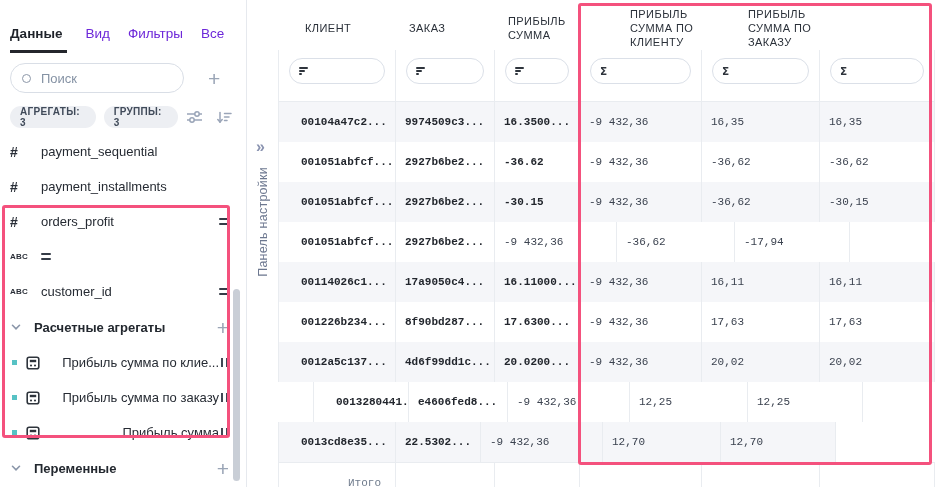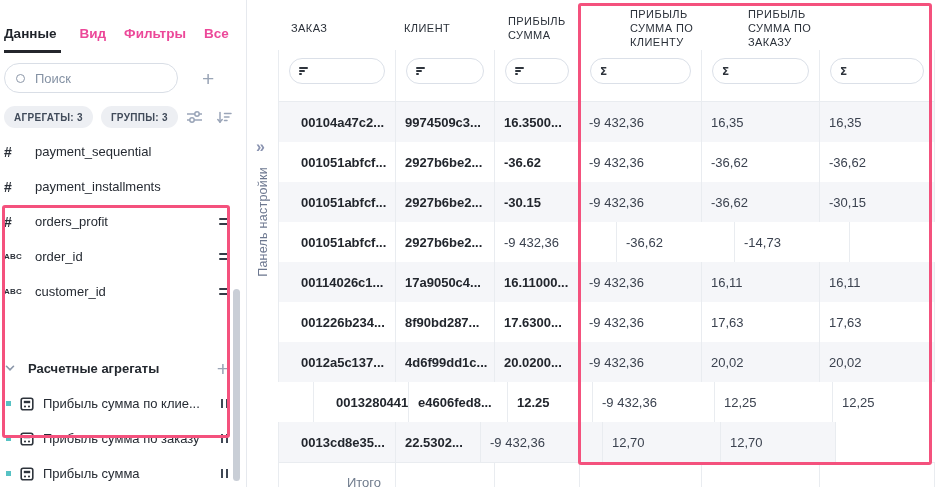--- a/index.html
+++ b/index.html
@@ -6,23 +6,23 @@
   *{ box-sizing:border-box; }
   html,body{ margin:0; padding:0; }
   body{
     width:935px; height:487px; overflow:hidden; position:relative;
     background:#fff; color:var(--dark);
     font-family:"Liberation Sans","DejaVu Sans",sans-serif;
   }
   .app{ display:flex; width:935px; height:487px; }
 
   
-  .sidebar{ width:247px; flex:none; position:relative; border-right:1px solid #e6e9ee; padding-left:4px; }
+  .sidebar{ width:247px; flex:none; position:relative; border-right:1px solid #e6e9ee; padding-left:10px; }
   .tabs{ display:flex; gap:18px; margin-top:26px; font-size:13.5px; }
-  .tab{ color:#ec4899; font-weight:700; padding-bottom:9px; cursor:pointer; white-space:nowrap; }
+  .tab{ color:#6d28d9; font-weight:400; padding-bottom:9px; cursor:pointer; white-space:nowrap; }
   .tab.active{ color:#1f232a; font-weight:700; border-bottom:3px solid #24262c; padding-right:5px; }
   .search-row{ display:flex; align-items:center; margin-top:10px; }
   .search-box{ width:174px; height:30px; border:1px solid #d9dee6; border-radius:16px;
     display:flex; align-items:center; padding:0 11px; background:#fff; }
   .search-circle{ width:9px; height:9px; border:1.5px solid #8d98a9; border-radius:50%; flex:none; }
   .search-input{ border:none; outline:none; flex:1; margin-left:8px; font-size:13px; color:var(--dark);
     font-family:inherit; background:transparent; min-width:0; }
   .search-input::placeholder{ color:#8592a4; }
   .plus-btn{ margin-left:24px; color:#9aa5b6; font-size:21px; line-height:1; cursor:pointer; user-select:none; }
   .badges-row{ display:flex; align-items:center; margin-top:13px; padding-right:14px; }
@@ -31,25 +31,25 @@
   .toolbar-icons{ margin-left:auto; display:flex; gap:13px; align-items:center; }
   .toolbar-icons svg{ display:block; cursor:pointer; }
 
   .list{ margin-top:6px; }
   .frow{ height:35px; display:flex; align-items:center; padding-right:17px; cursor:pointer; }
   .ficon{ width:31px; flex:none; font-weight:700; font-size:14px; color:#2a2f38; }
   .ficon.abc{ font-size:8px; font-weight:800; letter-spacing:.2px; }
   .fname{ font-size:13px; color:#262b33; flex:1; white-space:nowrap; overflow:hidden; text-overflow:ellipsis; }
   .eq{ display:block; flex:none; cursor:pointer; }
   .eq i{ display:block; width:10px; height:2px; background:#343b46; border-radius:1px; margin:3px 0; }
-  .shead{ height:36px; display:flex; align-items:center; padding-right:17px;margin-top:41px; }
+  .shead{ height:36px; display:flex; align-items:center; padding-right:17px; }
   .chev{ width:24px; flex:none; display:flex; align-items:center; }
   .stitle{ font-weight:700; font-size:13px; color:#23282f; flex:1; }
   .shead .plus-btn{ margin-left:0; }
-  .arow{ height:35px; display:flex; align-items:center; padding-right:17px; cursor:pointer; }
+  .arow{ height:35px; display:flex; align-items:center; padding-right:17px; cursor:pointer;text-align:right; }
   .agg-bullet{ width:5px; height:5px; background:var(--teal); margin:0 9px 0 2px; flex:none; }
   .calc{ width:23px; flex:none; display:flex; align-items:center; }
   .pause{ flex:none; display:flex; cursor:pointer; }
   .pause i{ display:block; width:2px; height:9px; background:#3f4754; margin:0 1.5px; }
   .scroll-thumb{ position:absolute; width:7px; border-radius:4px; background:#c9ced6; left:233px; top:289px; height:192px; cursor:pointer; }
 
   
   .strip{ width:31px; flex:none; position:relative; }
   .strip-chev{ position:absolute; top:139px; left:9px; color:#8a93b0; font-size:16px; font-weight:700; cursor:pointer; line-height:1; }
   .strip-label{ position:absolute; top:167px; left:9px; writing-mode:vertical-rl; transform:rotate(180deg);
@@ -62,22 +62,22 @@
     font-size:11px; font-weight:500; color:#2a3039; letter-spacing:.04em; line-height:14px; cursor:pointer; }
   .th.c0{ padding-left:27px; }
   .tf{ height:42px; display:flex; align-items:center; padding:0 10px; border-right:1px solid var(--border); }
   .bl{ border-left:1px solid var(--border); }
   .filter-box{ flex:1; height:26px; border:1px solid #dbe0e8; border-radius:13px; background:#fff;
     display:flex; align-items:center; padding-left:9px; cursor:text; min-width:0; }
   .funnel i{ display:block; height:1.6px; background:#2e343c; margin:1.6px 0; border-radius:1px; }
   .funnel i:nth-child(1){ width:9px; } .funnel i:nth-child(2){ width:6px; } .funnel i:nth-child(3){ width:3px; }
   .sigma{ font-size:10.5px; font-weight:700; color:#2e343c; line-height:1; font-family:"DejaVu Sans",sans-serif; }
   .sp{ height:10px; border-right:1px solid var(--border); border-bottom:1px solid var(--border); }
-  .td{ height:40px; display:flex; align-items:center; font-size:13px; padding:0 8px 0 9px;
-    border-right:1px solid var(--border); color:#3b424f; white-space:nowrap; overflow:hidden; }
+  .td{ height:40px; display:flex; align-items:center; font-size:11px; padding:0 8px 0 9px;
+    border-right:1px solid var(--border); color:#3b424f; white-space:nowrap; overflow:hidden;font-family:Liberation Mono, monospace; }
   .td.c0{ padding-left:22px; }
   .td.strong{ font-weight:700; color:#22262d; }
   .drow.shade .td{ background:#f5f6f9; }
   .total-row .td{ border-top:1px solid var(--border); background:#fff; height:40px; }
   .total-cell{ justify-content:flex-end; padding-right:14px; color:#6f7b8c; font-weight:400; }
 
   
   .hl-box{ position:absolute; border:3px solid var(--hl); border-radius:3px; pointer-events:none; z-index:6; }
   #hl-fields{ left:2px; top:205px; width:228px; height:233px; }
   #hl-cols{ left:578px; top:3px; width:354px; height:462px; }
@@ -142,21 +142,20 @@
         <div class="frow">
           <div class="ficon">#</div>
           <div class="fname">orders_profit</div>
           <div class="eq">
             <i></i>
             <i></i>
           </div>
         </div>
         <div class="frow">
           <div class="ficon abc">ABC</div>
-          <div class="fname">order_id</div>
           <div class="eq">
             <i></i>
             <i></i>
           </div>
         </div>
         <div class="frow">
           <div class="ficon abc">ABC</div>
           <div class="fname">customer_id</div>
           <div class="eq">
             <i></i>
@@ -234,22 +233,22 @@
     <div class="scroll-thumb"></div>
   </div>
 
   <div class="strip">
     <span class="strip-chev">»</span>
     <span class="strip-label">Панель настройки</span>
   </div>
 
   <div class="table" id="table">
       <div class="trow">
+        <div class="th c0" style="width: 118px;">КЛИЕНТ</div>
         <div class="th" style="width: 99px;">ЗАКАЗ</div>
-        <div class="th c0" style="width: 118px;">КЛИЕНТ</div>
         <div class="th" style="width: 122px;">ПРИБЫЛЬ СУММА</div>
         <div class="th" style="width: 118px;">ПРИБЫЛЬ СУММА ПО КЛИЕНТУ</div>
         <div class="th" style="width: 115px;">ПРИБЫЛЬ СУММА ПО ЗАКАЗУ</div>
       </div>
       <div class="trow">
         <div class="tf bl" style="width: 118px;">
           <div class="filter-box">
             <div class="funnel">
               <i></i>
               <i></i>
@@ -321,21 +320,21 @@
         <div class="td strong" style="width: 85px;">-30.15</div>
         <div class="td" style="width: 122px;">-9 432,36</div>
         <div class="td" style="width: 118px;">-36,62</div>
         <div class="td" style="width: 115px;">-30,15</div>
       </div>
       <div class="trow drow">
         <div class="td c0 bl strong" style="width: 118px;">001051abfcf...</div>
         <div class="td strong" style="width: 99px;">2927b6be2...</div>
         <div class="td" style="width: 122px;">-9 432,36</div>
         <div class="td" style="width: 118px;">-36,62</div>
-        <div class="td" style="width: 115px;">-14,73</div>
+        <div class="td" style="width: 115px;">-17,94</div>
       </div>
       <div class="trow drow shade">
         <div class="td c0 bl strong" style="width: 118px;">00114026c1...</div>
         <div class="td strong" style="width: 99px;">17a9050c4...</div>
         <div class="td strong" style="width: 85px;">16.11000...</div>
         <div class="td" style="width: 122px;">-9 432,36</div>
         <div class="td" style="width: 118px;">16,11</div>
         <div class="td" style="width: 115px;">16,11</div>
       </div>
       <div class="trow drow">
@@ -350,21 +349,20 @@
         <div class="td c0 bl strong" style="width: 118px;">0012a5c137...</div>
         <div class="td strong" style="width: 99px;">4d6f99dd1c...</div>
         <div class="td strong" style="width: 85px;">20.0200...</div>
         <div class="td" style="width: 122px;">-9 432,36</div>
         <div class="td" style="width: 118px;">20,02</div>
         <div class="td" style="width: 115px;">20,02</div>
       </div>
       <div class="trow drow">
         <div class="td c0 bl strong" style="width: 96px; margin-left: 35px;">0013280441...</div>
         <div class="td strong" style="width: 99px;">e4606fed8...</div>
-        <div class="td strong" style="width: 85px;">12.25</div>
         <div class="td" style="width: 122px;">-9 432,36</div>
         <div class="td" style="width: 118px;">12,25</div>
         <div class="td" style="width: 115px;">12,25</div>
       </div>
       <div class="trow drow shade">
         <div class="td c0 bl strong" style="width: 118px;">0013cd8e35...</div>
         <div class="td strong" style="width: 85px;">22.5302...</div>
         <div class="td" style="width: 122px;">-9 432,36</div>
         <div class="td" style="width: 118px;">12,70</div>
         <div class="td" style="width: 115px;">12,70</div>

